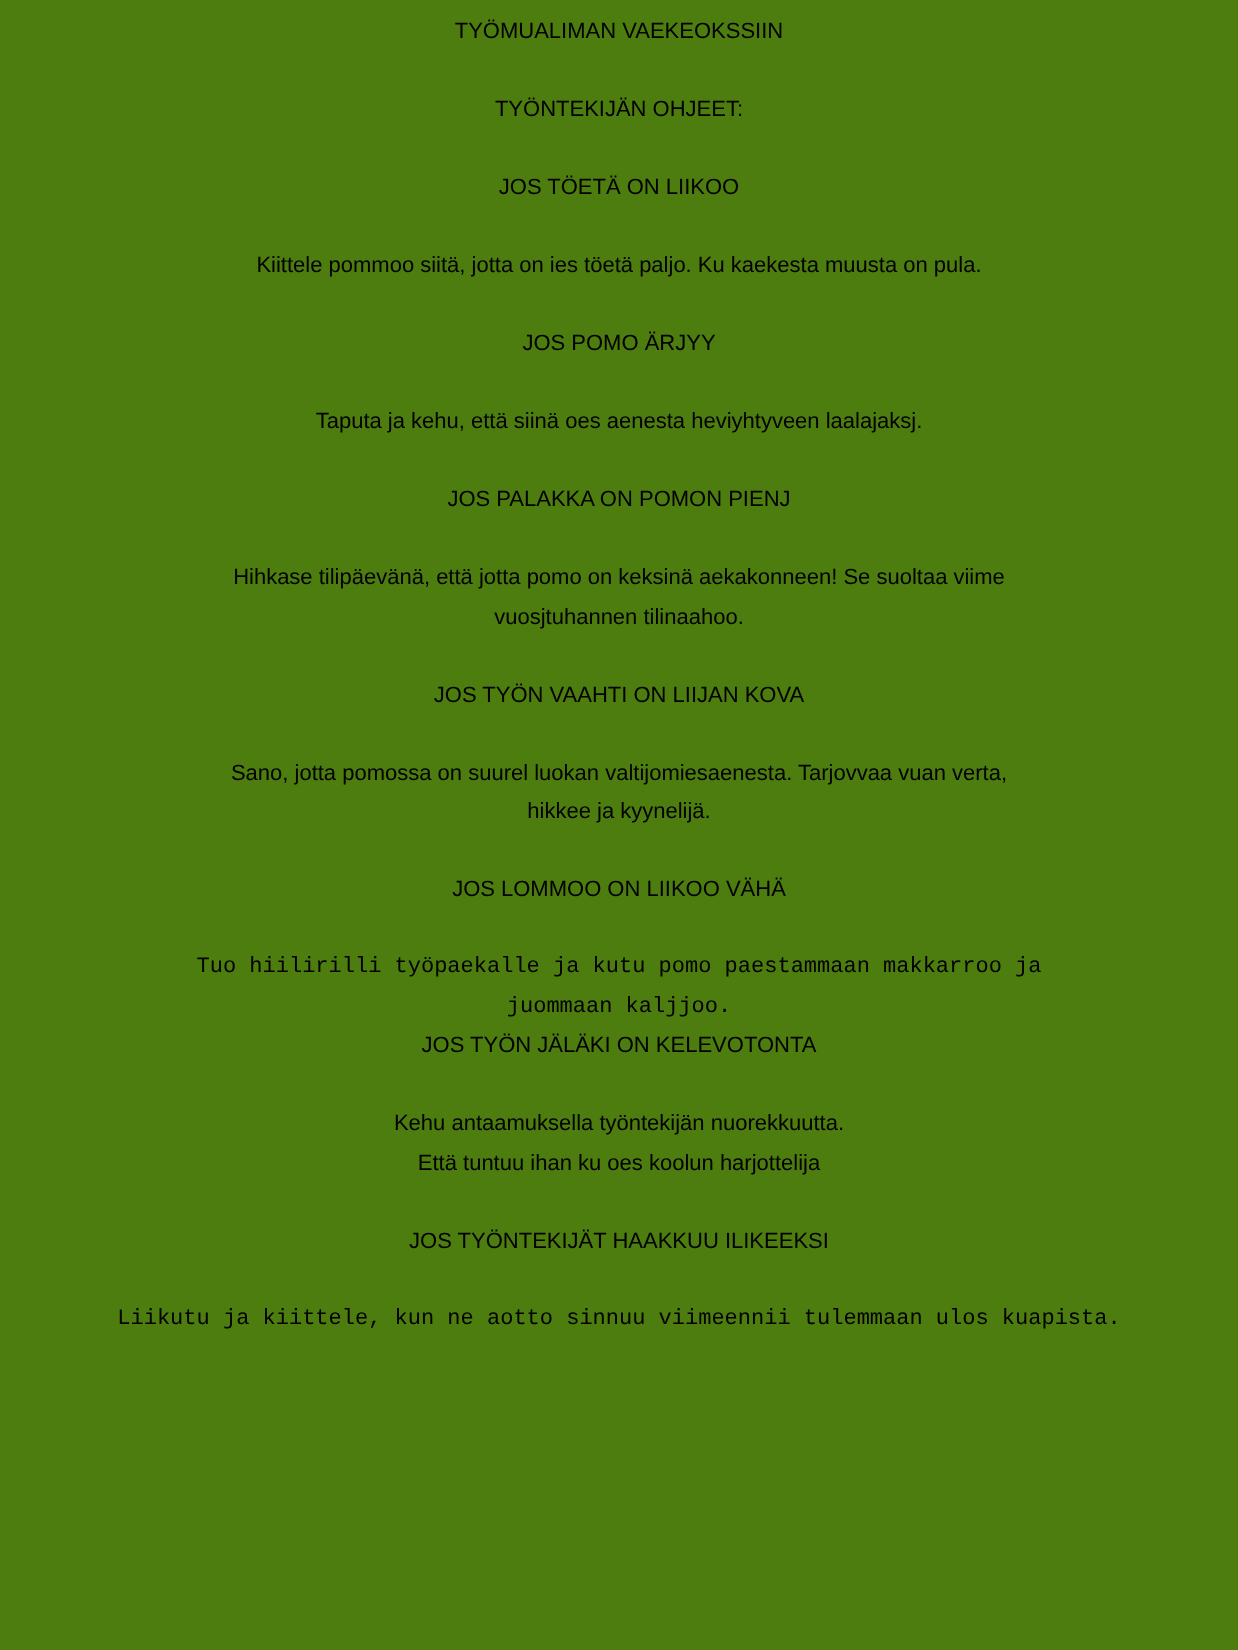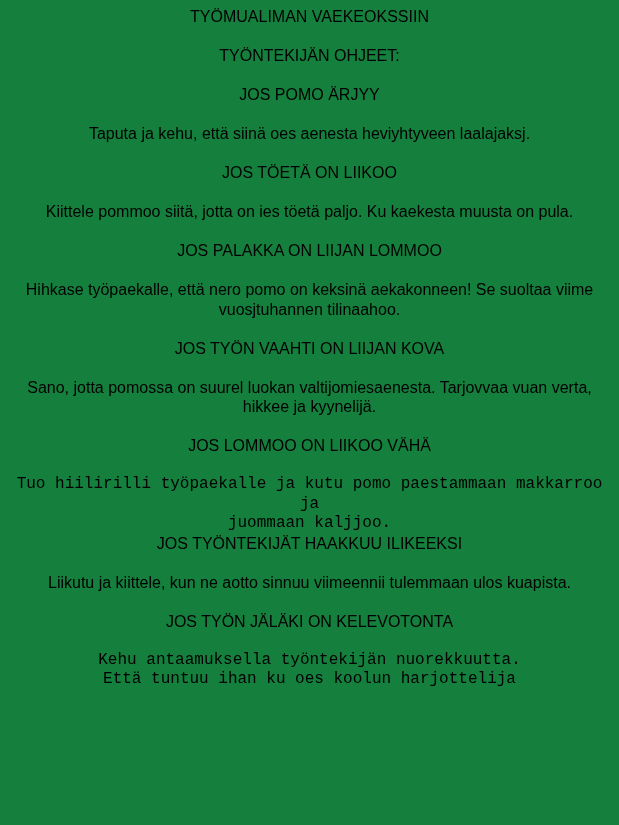--- a/index.html
+++ b/index.html
@@ -5,24 +5,24 @@
   html, body {
     margin: 0;
     padding: 0;
     background: #ffffff;
   }
   .doc {
     width: 619px;
     height: 825px;
     box-sizing: border-box;
     padding: 7px 8px 0 8px;
-    background: #15803d;
+    background: #4d7c0f;
     color: #000000;
     font-family: "Liberation Sans", sans-serif;
-    font-size: 16px;
+    font-size: 11px;
     line-height: 19.5px;
     text-align: center;
     overflow: hidden;
   }
   .doc-title,
   .section-heading,
   .rule-title,
   .rule-body {
     white-space: pre-line;
     font-weight: 400;
@@ -37,32 +37,32 @@
 <body>
 
 <div class="doc">
 
   <div class="doc-title">TYÖMUALIMAN VAEKEOKSSIIN</div>
 
   <div class="section">
     <div class="section-heading">TYÖNTEKIJÄN OHJEET:</div>
 
     <div class="rule">
+      <div class="rule-title">JOS TÖETÄ ON LIIKOO</div>
+      <div class="rule-body">Kiittele pommoo siitä, jotta on ies töetä paljo. Ku kaekesta muusta on pula.</div>
+    </div>
+
+    <div class="rule">
       <div class="rule-title">JOS POMO ÄRJYY</div>
       <div class="rule-body">Taputa ja kehu, että siinä oes aenesta heviyhtyveen laalajaksj.</div>
     </div>
 
     <div class="rule">
-      <div class="rule-title">JOS TÖETÄ ON LIIKOO</div>
-      <div class="rule-body">Kiittele pommoo siitä, jotta on ies töetä paljo. Ku kaekesta muusta on pula.</div>
-    </div>
-
-    <div class="rule">
-      <div class="rule-title">JOS PALAKKA ON LIIJAN LOMMOO</div>
-      <div class="rule-body">Hihkase työpaekalle, että nero pomo on keksinä aekakonneen! Se suoltaa viime
+      <div class="rule-title">JOS PALAKKA ON POMON PIENJ</div>
+      <div class="rule-body">Hihkase tilipäevänä, että jotta pomo on keksinä aekakonneen! Se suoltaa viime
 vuosjtuhannen tilinaahoo.</div>
     </div>
 
     <div class="rule">
       <div class="rule-title">JOS TYÖN VAAHTI ON LIIJAN KOVA</div>
       <div class="rule-body">Sano, jotta pomossa on suurel luokan valtijomiesaenesta. Tarjovvaa vuan verta,
 hikkee ja kyynelijä.</div>
     </div>
 
     <div class="rule">
@@ -71,25 +71,25 @@
 juommaan kaljjoo.</div>
     </div>
   </div>
 
   <div class="section">
 
     <div class="rule">
     </div>
 
     <div class="rule">
-      <div class="rule-title">JOS TYÖNTEKIJÄT HAAKKUU ILIKEEKSI</div>
-      <div class="rule-body">Liikutu ja kiittele, kun ne aotto sinnuu viimeennii tulemmaan ulos kuapista.</div>
+      <div class="rule-title">JOS TYÖN JÄLÄKI ON KELEVOTONTA</div>
+      <div class="rule-body">Kehu antaamuksella työntekijän nuorekkuutta.
+Että tuntuu ihan ku oes koolun harjottelija</div>
     </div>
 
     <div class="rule">
-      <div class="rule-title">JOS TYÖN JÄLÄKI ON KELEVOTONTA</div>
-      <div class="rule-body">Kehu antaamuksella työntekijän nuorekkuutta.
-Että tuntuu ihan ku oes koolun harjottelija</div>
+      <div class="rule-title">JOS TYÖNTEKIJÄT HAAKKUU ILIKEEKSI</div>
+      <div class="rule-body">Liikutu ja kiittele, kun ne aotto sinnuu viimeennii tulemmaan ulos kuapista.</div>
     </div>
 
   </div>
 
 </div>
 
 </body></html>

